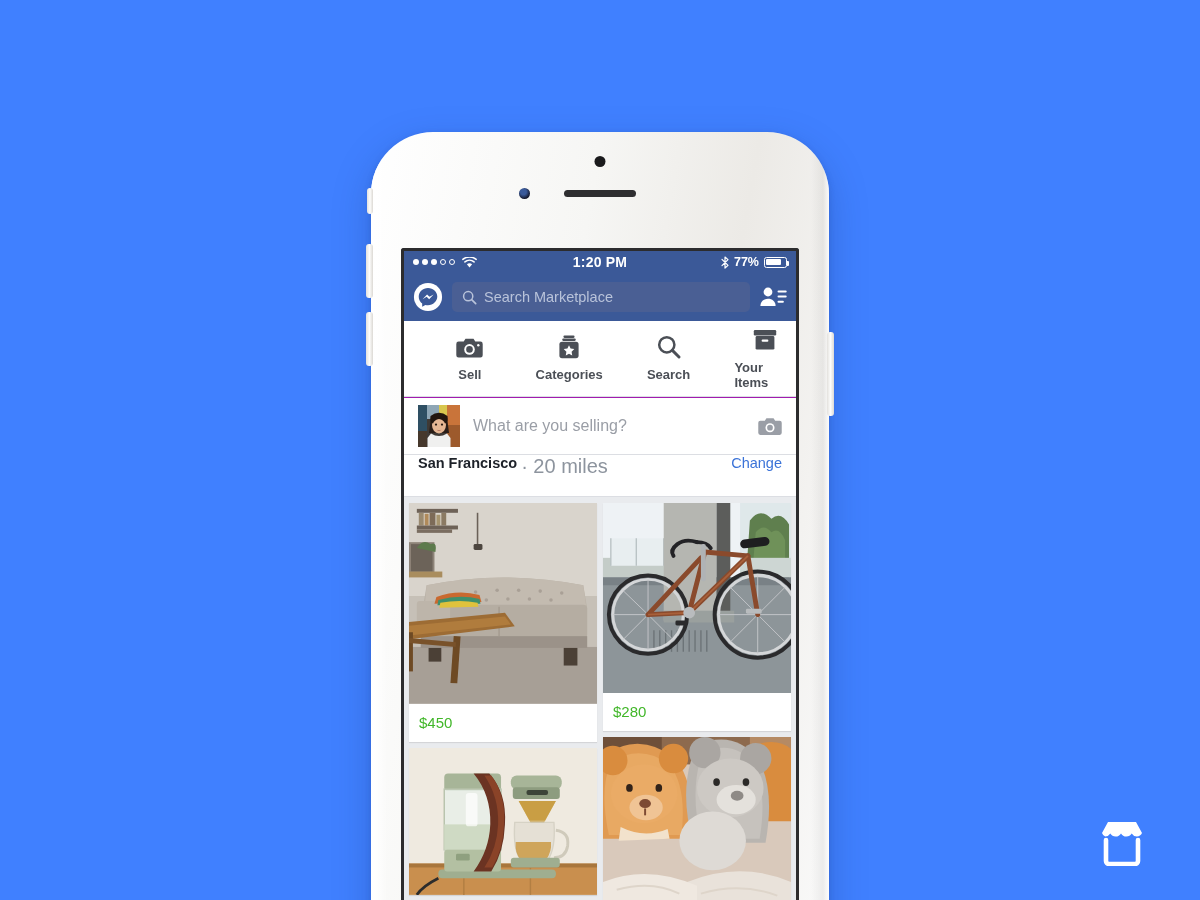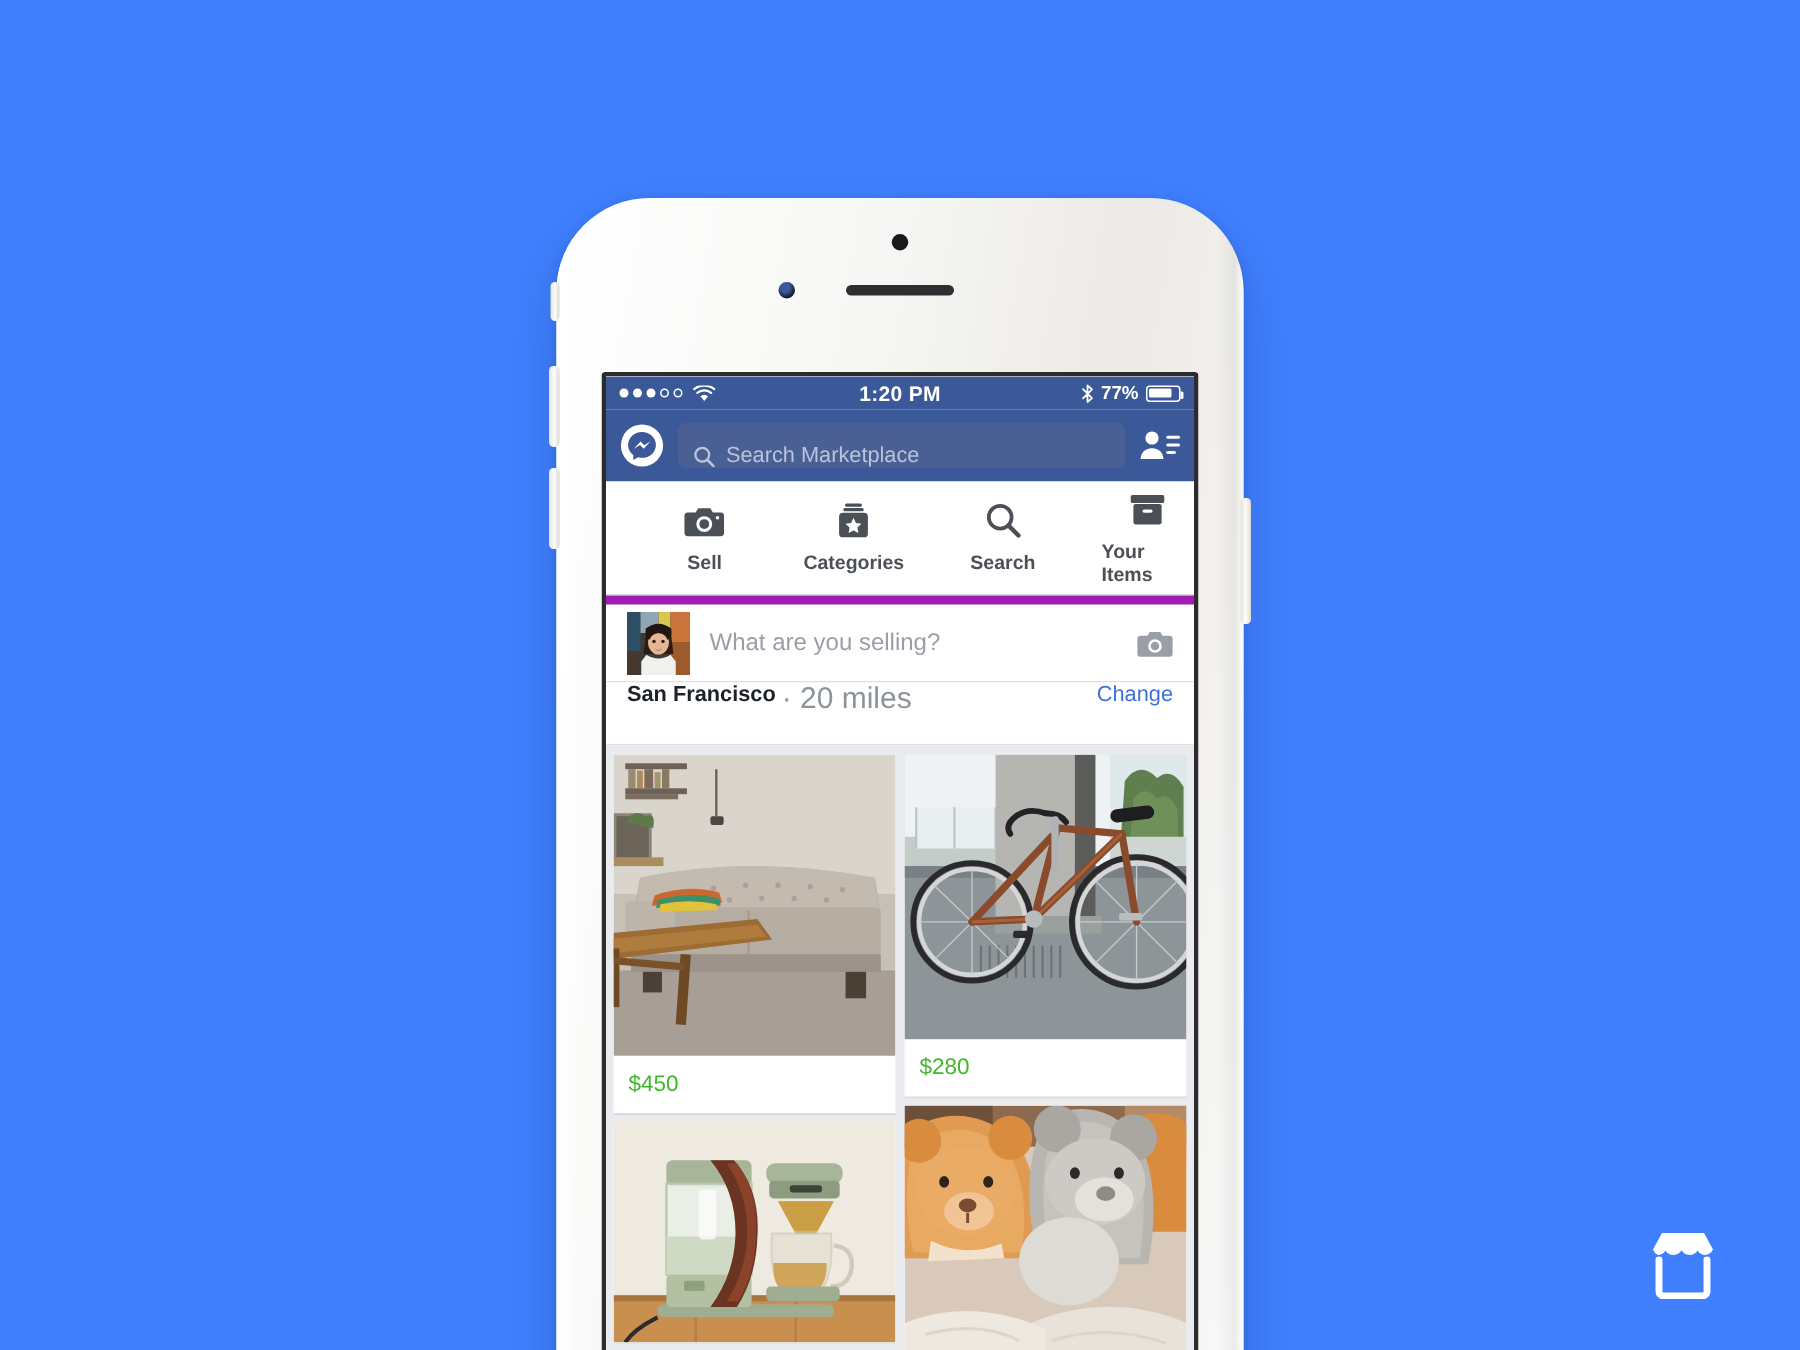--- a/index.html
+++ b/index.html
@@ -81,42 +81,42 @@
   #battery-fill { height:100%; background:#fff; border-radius:1px; }
 
   
   #app-header {
     background:#3b5998; height:48px;
     display:flex; align-items:center; padding:0 9px; gap:9px;
   }
   #messenger-icon { width:30px; height:30px; flex:0 0 auto; }
   #search-field {
     flex:1; height:30px; background:#4a5f94; border-radius:5px;
-    display:flex; align-items:flex-end; gap:7px; padding:0 10px;
+    display:flex; align-items:center; gap:7px; padding:0 10px;
   }
   #search-placeholder { color:#b9c3da; font-size:14.5px; }
   #friends-icon { width:28px; height:26px; flex:0 0 auto; }
 
   
   #nav-tabs {
     height:76px; background:#fff; display:flex;
     border-bottom:1px solid #dcdee3;
   }
   .nav-tab {
     flex:1; display:flex; flex-direction:column;
     align-items:center; justify-content:center; gap:8px;padding-left:35px;
   }
   .nav-tab .nav-label { font-size:13px; color:#4b4f56; font-weight:bold; }
   .nav-icon { height:24px; display:flex; align-items:center; }
 
   
   #composer {
     height:58px; background:#fff; display:flex; align-items:center;
     padding:0 14px; gap:13px; border-bottom:1px solid #dcdee3;
-    border-top:6px solid #a21caf;
+    border-top:1px solid #a21caf;
   }
   #avatar {
     width:42px; height:42px; flex:0 0 auto; overflow:hidden;
     background:#6b5a49; position:relative;
   }
   #composer-prompt { flex:1; font-size:16px; color:#9a9ea6; }
   #composer-camera { width:24px; height:20px; flex:0 0 auto; }
 
   
   #location-bar {

